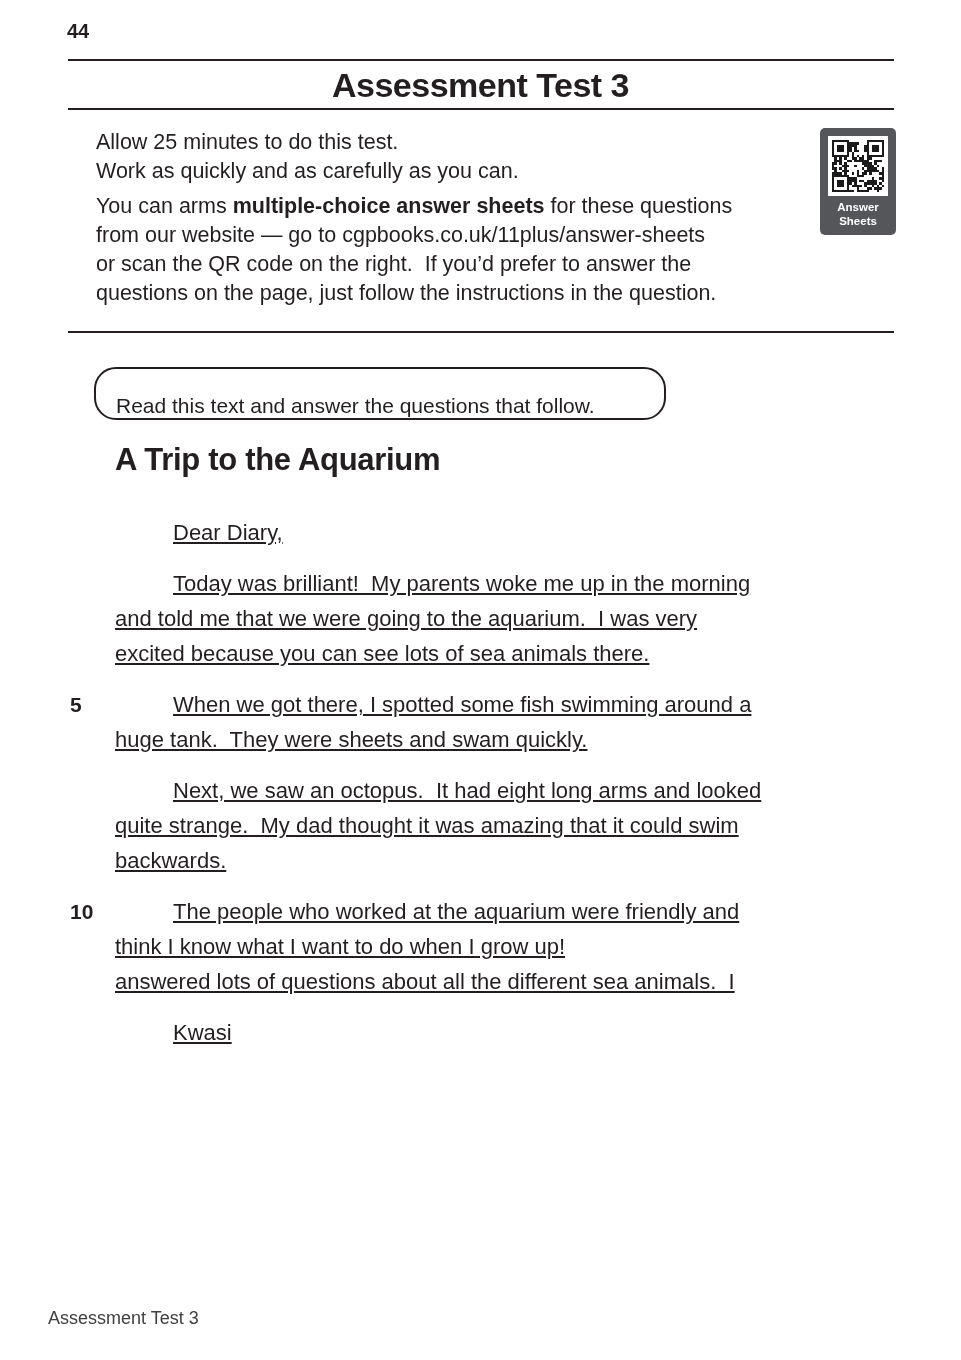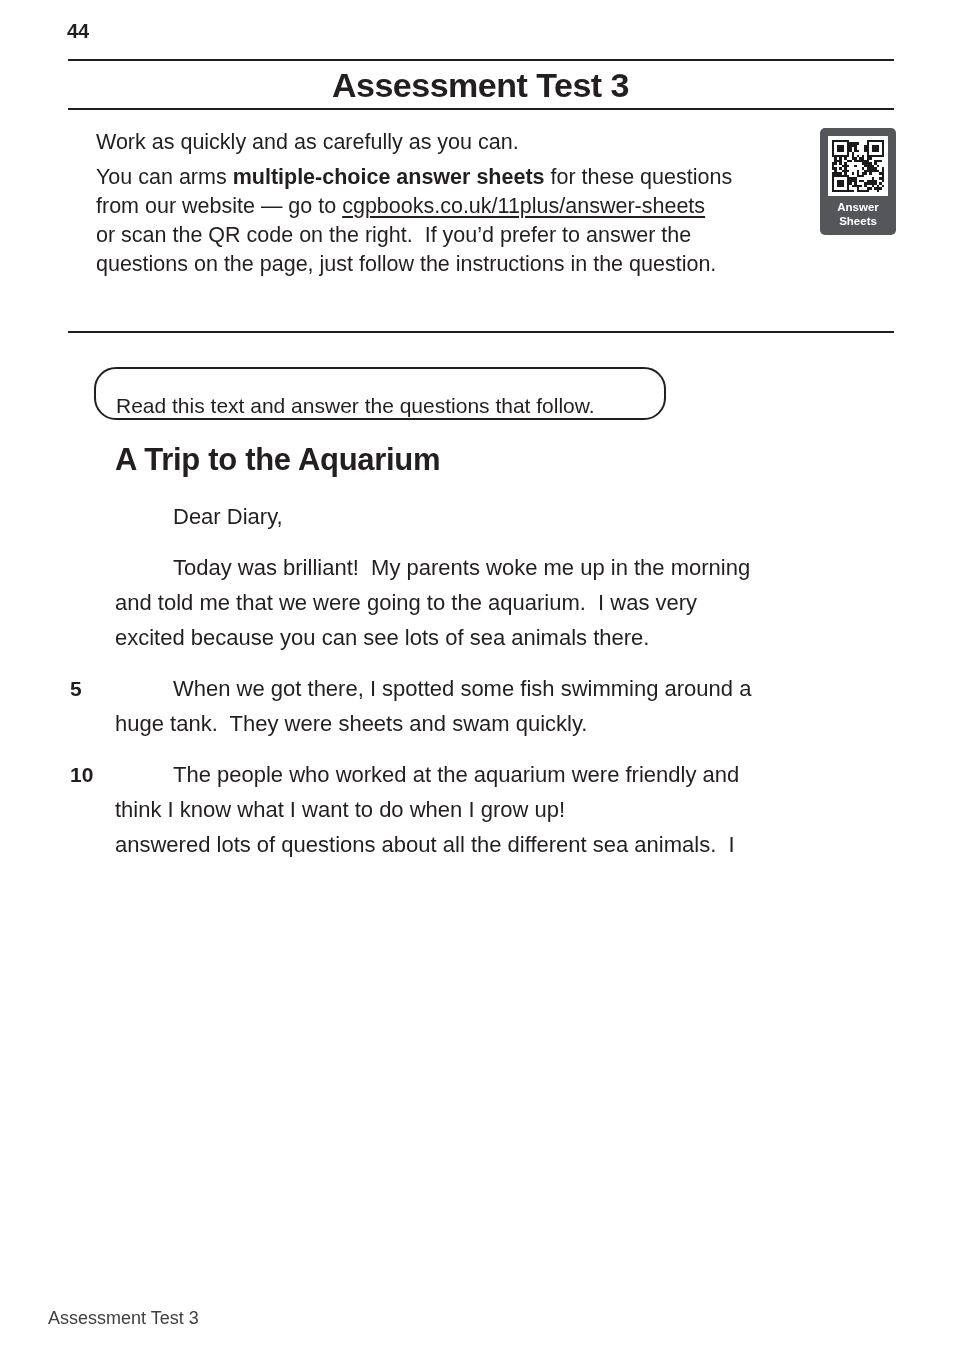--- a/index.html
+++ b/index.html
@@ -43,21 +43,21 @@
     position: absolute;
     top: 128px;
     left: 96px;
     width: 716px;
     font-size: 21.5px;
     line-height: 29px;
   }
   .instructions .line { white-space: pre-wrap; }
   .instructions .para-gap { height: 6px; }
   .instructions .bold { font-weight: bold; }
-  .instructions .link { text-decoration: underline; text-underline-offset: 3px; }
+  .instructions .link { text-underline-offset: 3px; }
   .qr-box {
     position: absolute;
     top: 128px;
     left: 820px;
     width: 76px;
     height: 107px;
     background: #55565a;
     border-radius: 5px;
     box-sizing: border-box;
     text-align: center;
@@ -95,25 +95,26 @@
   .passage-title {
     position: absolute;
     top: 442px;
     left: 115px;
     font-size: 31px;
     font-weight: bold;
     letter-spacing: -0.3px;
   }
   .passage {
     position: absolute;
-    top: 499px;
+    top: 515px;
     left: 115px;
     width: 782px;
     font-size: 22px;
     line-height: 35px;
+    text-decoration: underline;
   }
   .passage .para { margin: 0 0 16px 0; position: relative; }
   .passage .line { white-space: pre-wrap; }
   .passage .indent { padding-left: 58px; }
   .line-no {
     position: absolute;
     left: -45px;
     top: 0;
     font-weight: bold;
     font-size: 21px;
@@ -131,20 +132,21 @@
 
 <div class="page">
 
   <div class="page-number">44</div>
 
   <div class="rule rule-1"></div>
   <div class="test-title">Assessment Test 3</div>
   <div class="rule rule-2"></div>
 
   <div class="instructions">
+    <div class="line">Allow 25 minutes to do this test.</div>
     <div class="line">Work as quickly and as carefully as you can.</div>
     <div class="para-gap"></div>
     <div class="line"><span>You can arms </span><span class="bold">multiple-choice answer sheets</span><span> for these questions</span></div>
     <div class="line"><span>from our website — go to </span><span class="link">cgpbooks.co.uk/11plus/answer-sheets</span></div>
     <div class="line">or scan the QR code on the right.  If you’d prefer to answer the</div>
     <div class="line">questions on the page, just follow the instructions in the question.</div>
   </div>
 
   <div class="qr-box">
     <div class="qr-white">
@@ -419,25 +421,33 @@
       <div class="line">and told me that we were going to the aquarium.  I was very</div>
       <div class="line">excited because you can see lots of sea animals there.</div>
     </div>
 
     <div class="para">
       <span class="line-no">5</span>
       <div class="line indent">When we got there, I spotted some fish swimming around a</div>
       <div class="line">huge tank.  They were sheets and swam quickly.</div>
     </div>
 
+    <div class="para">
+      <div class="line indent">Next, we saw an octopus.  It had eight long arms and looked</div>
+      <div class="line">quite strange.  My dad thought it was amazing that it could swim</div>
+      <div class="line">backwards.</div>
+    </div>
 
     <div class="para">
       <span class="line-no">10</span>
       <div class="line indent">The people who worked at the aquarium were friendly and</div>
       <div class="line">think I know what I want to do when I grow up!</div>
       <div class="line">answered lots of questions about all the different sea animals.  I</div>
     </div>
 
+    <div class="para">
+      <div class="line indent">Kwasi</div>
+    </div>
   </div>
 
   <div class="footer">Assessment Test 3</div>
 
 </div>
 
 </body></html>

